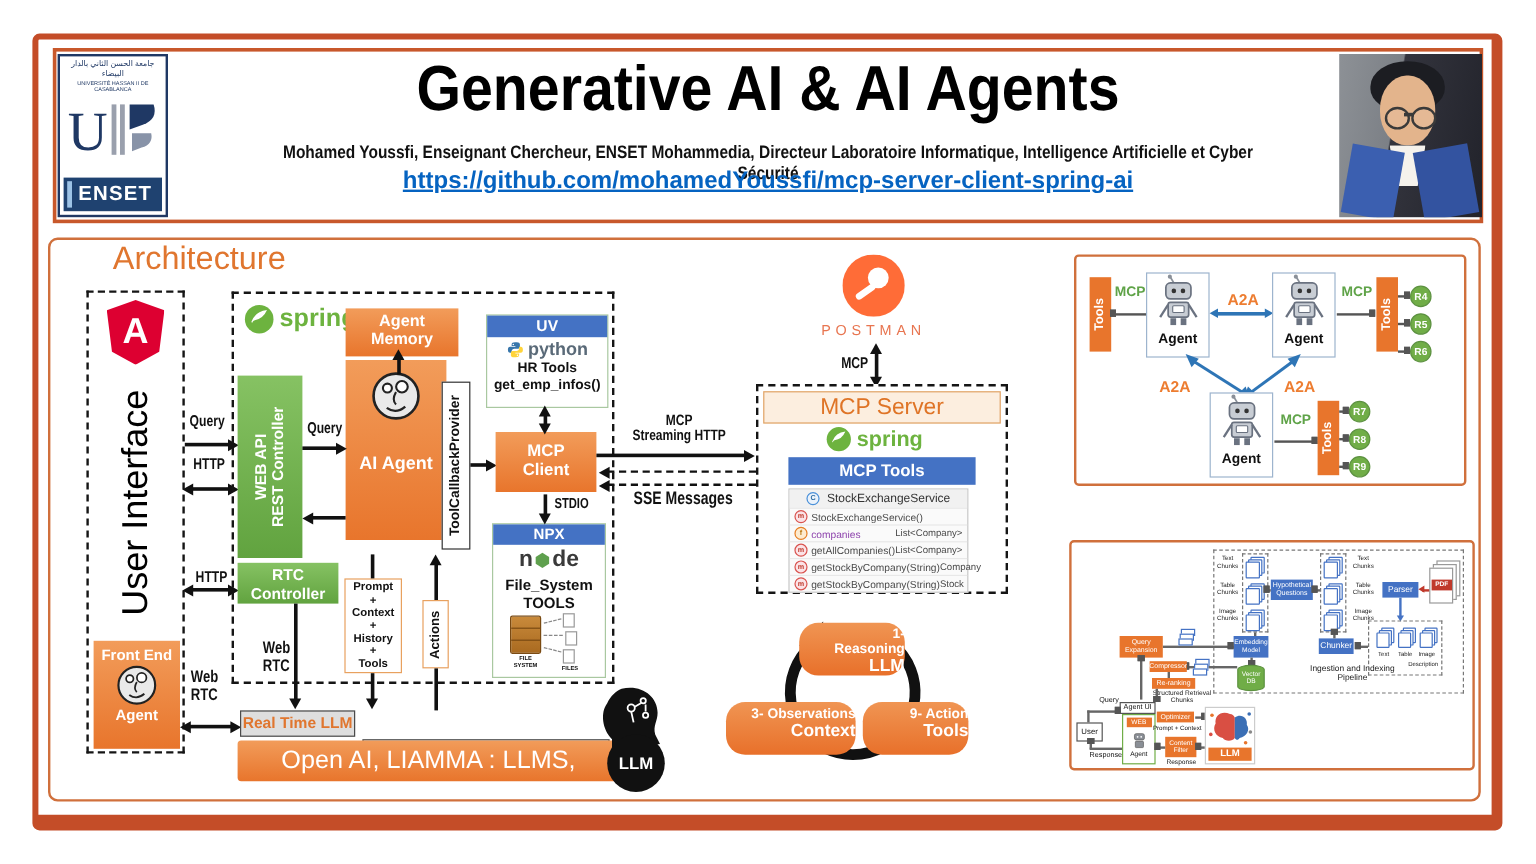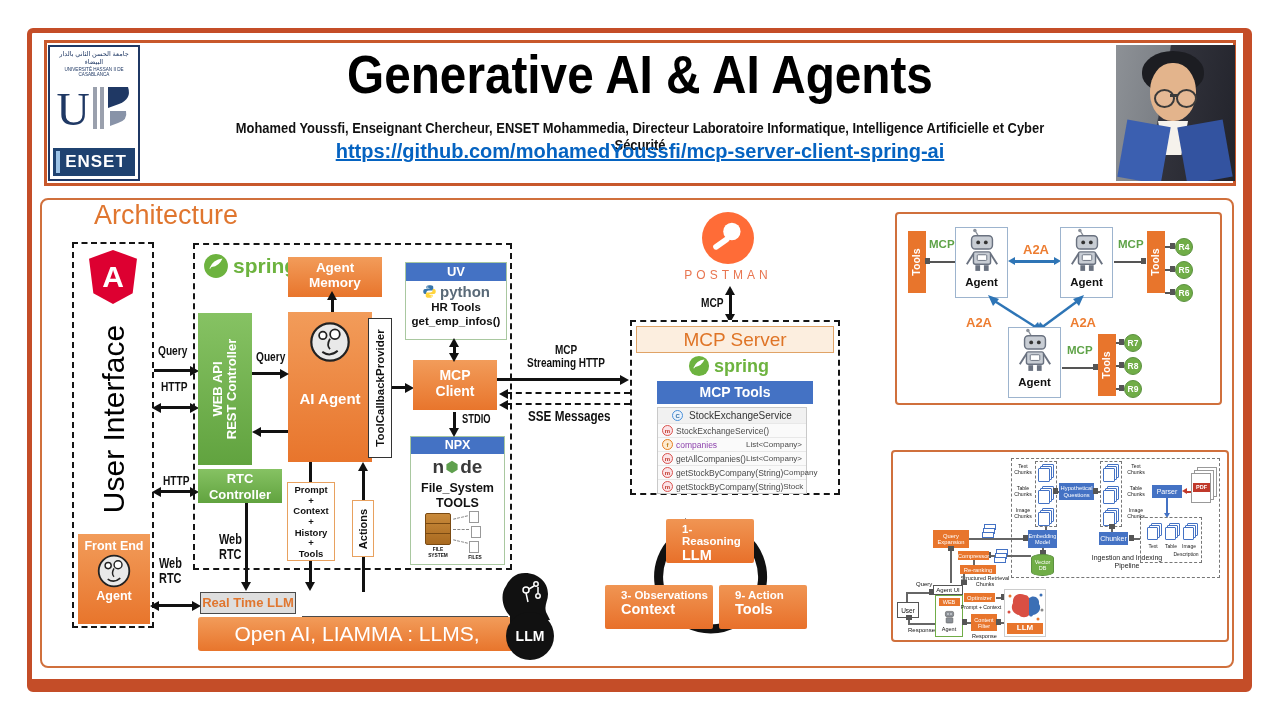--- a/index.html
+++ b/index.html
@@ -86,21 +86,21 @@
   .crow{display:flex;align-items:center;height:13px;padding:0 4px;border-top:1px solid #E8E8E8;color:#4a4a4a;}
   .chead{display:flex;align-items:center;justify-content:center;height:15px;background:#F1F1F1;
          font-size:10px;color:#333;gap:3px;}
   .cico{display:inline-flex;align-items:center;justify-content:center;width:9px;height:9px;border-radius:50%;
         font-size:6px;font-weight:bold;margin-right:3px;flex:0 0 auto;}
   .ic-c{background:#EAF2FB;border:1px solid #4A90D9;color:#2E6DA4;}
   .ic-m{background:#FBE3E7;border:1px solid #D9534F;color:#C0392B;}
   .ic-f{background:#FDEBD0;border:1px solid #E67E22;color:#B9770E;}
   .ctype{margin-left:auto;font-size:8px;}
 
-  .cycbox{border-radius:2px;color:#fff;font-weight:bold;text-align:left;
+  .cycbox{border-radius:16px;color:#fff;font-weight:bold;text-align:right;
           background:linear-gradient(180deg,#F09553,#E8702A);z-index:3;padding-left:16px;}
   .cyct{font-size:11.5px;padding-top:4px;}
   .cycb{font-size:14.5px;}
 
   
   .panel{border:2px solid #D0703C;border-radius:4px;background:#fff;}
   .agentbox{background:#fff;border:1px solid #9DB4CE;text-align:center;}
   .agent-lbl{font-weight:bold;font-size:11.5px;color:#111;}
   .toolsv{color:#fff;font-weight:bold;}
   .mcplbl{color:#5FA348;font-weight:bold;font-size:11.5px;}
@@ -219,21 +219,21 @@
   </div>
 
   <div class="abs obox" style="left:288px;top:257px;width:94px;height:40px;font-size:13.5px;padding-top:3px;" data-bind="arch.agent_memory">Agent
 Memory</div>
 
   <div class="abs gbox" style="left:198px;top:313px;width:54px;height:152px;">
     <div class="vt" style="width:150px;font-size:13px;" data-bind="arch.web_api">WEB API
 REST Controller</div>
   </div>
 
-  <div class="abs obox" style="left:288px;top:312px;width:84px;height:150px;">
+  <div class="abs obox" style="left:288px;top:300px;width:84px;height:150px;">
     <div class="facewrap" style="margin-top:8px;">
       <svg width="44" height="44" viewBox="0 0 40 40">
         <circle cx="20" cy="20" r="17" fill="#E9E9E9" stroke="#222" stroke-width="2"></circle>
         <circle cx="13.5" cy="14" r="3.4" fill="#fff" stroke="#222" stroke-width="1.6"></circle>
         <circle cx="24.5" cy="13" r="4.4" fill="#fff" stroke="#222" stroke-width="1.6"></circle>
         <path d="M20 17 q-3.4 6 0 9.5" fill="none" stroke="#222" stroke-width="1.6"></path>
         <path d="M13 29 q7 5 14 -1" fill="none" stroke="#222" stroke-width="1.8"></path>
       </svg>
     </div>
     <div style="font-size:15px;margin-top:26px;" data-bind="arch.ai_agent">AI Agent</div>

